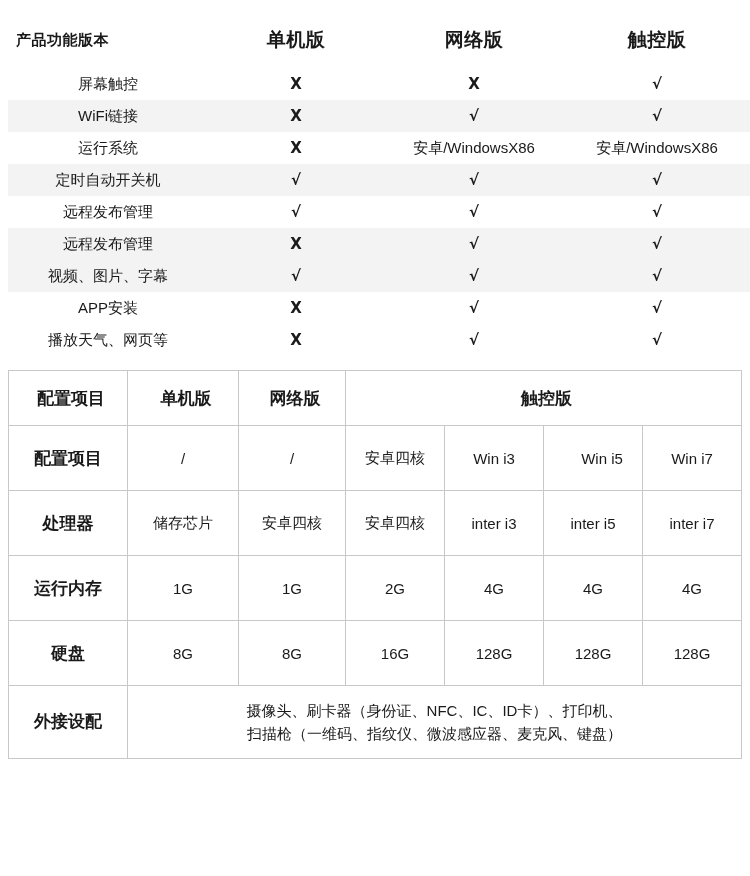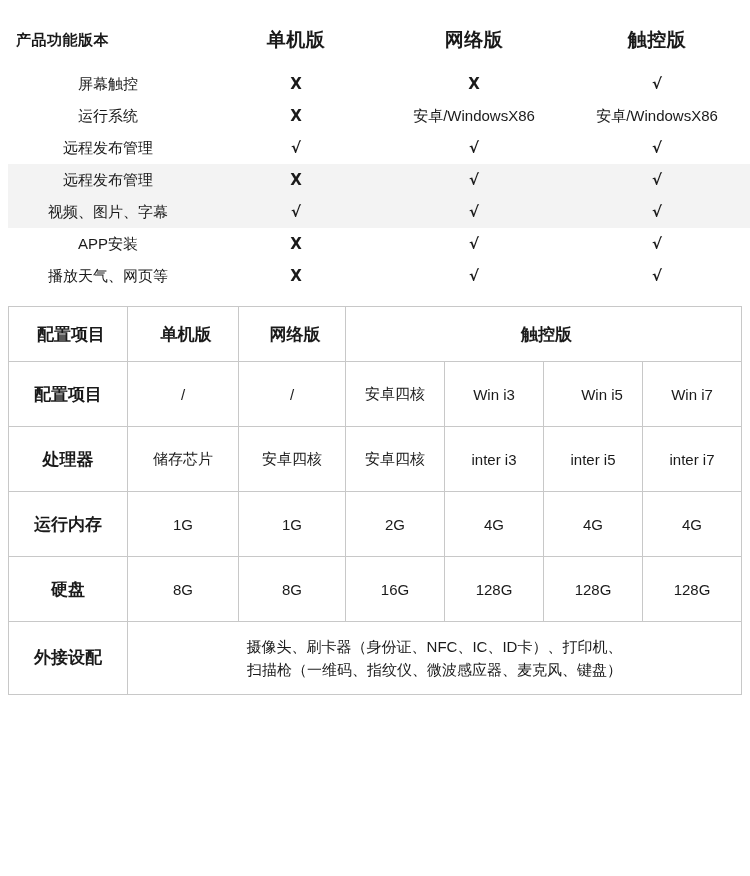--- a/index.html
+++ b/index.html
@@ -119,28 +119,40 @@
       </tr>
 
 
       <tr class="row">
         <td class="c0">屏幕触控</td>
         <td class="mark">X</td>
         <td class="mark">X</td>
         <td class="mark">√</td>
       </tr>
 
+      <tr class="row alt">
+        <td class="c0">WiFi链接</td>
+        <td class="mark">X</td>
+        <td class="mark">√</td>
+        <td class="mark">√</td>
+      </tr>
 
       <tr class="row">
         <td class="c0">运行系统</td>
         <td class="mark">X</td>
         <td class="sys-txt">安卓/WindowsX86</td>
         <td class="sys-txt">安卓/WindowsX86</td>
       </tr>
 
+      <tr class="row alt">
+        <td class="c0">定时自动开关机</td>
+        <td class="mark">√</td>
+        <td class="mark">√</td>
+        <td class="mark">√</td>
+      </tr>
 
       <tr class="row">
         <td class="c0">远程发布管理</td>
         <td class="mark">√</td>
         <td class="mark">√</td>
         <td class="mark">√</td>
       </tr>
 
       <tr class="row alt">
         <td class="c0">远程发布管理</td>

